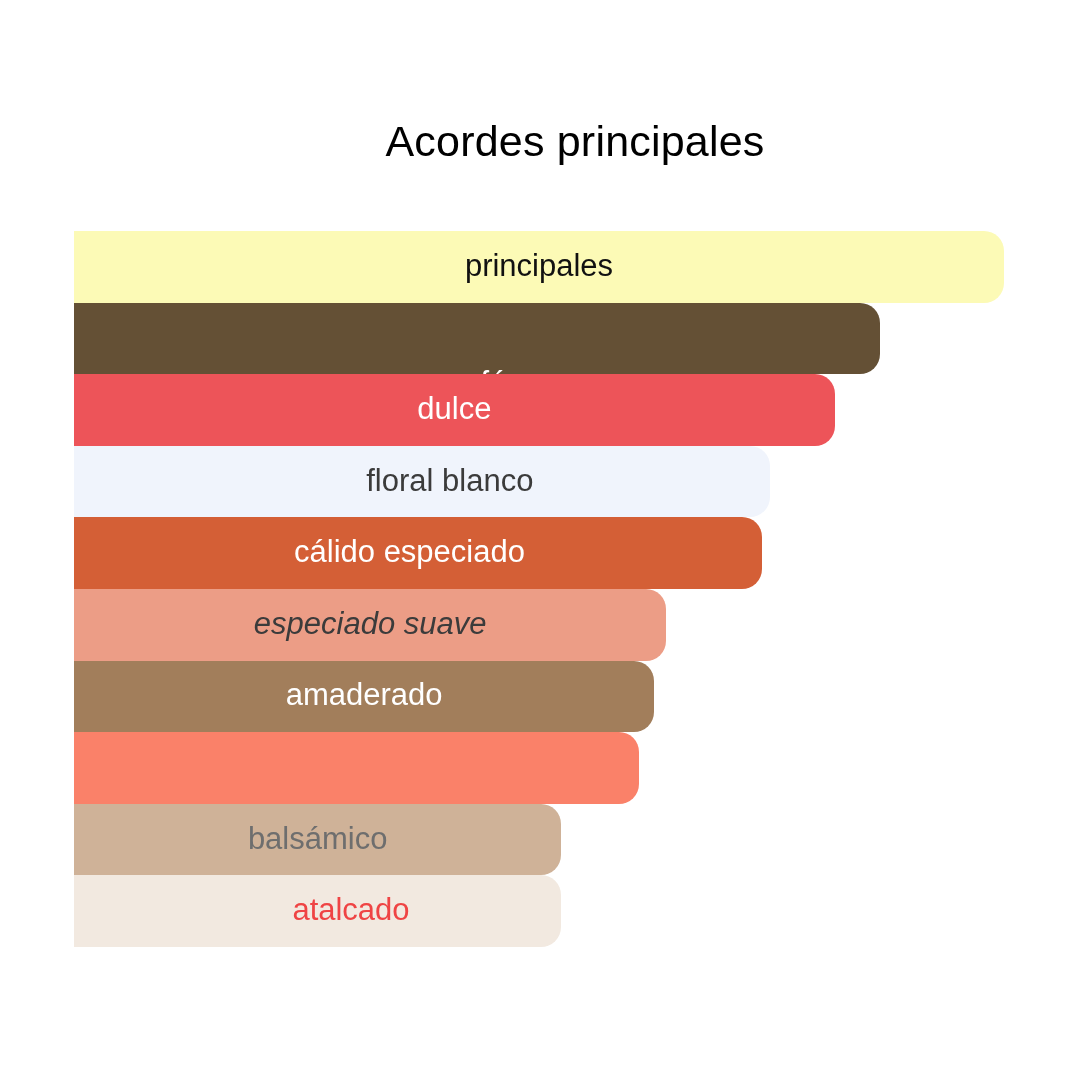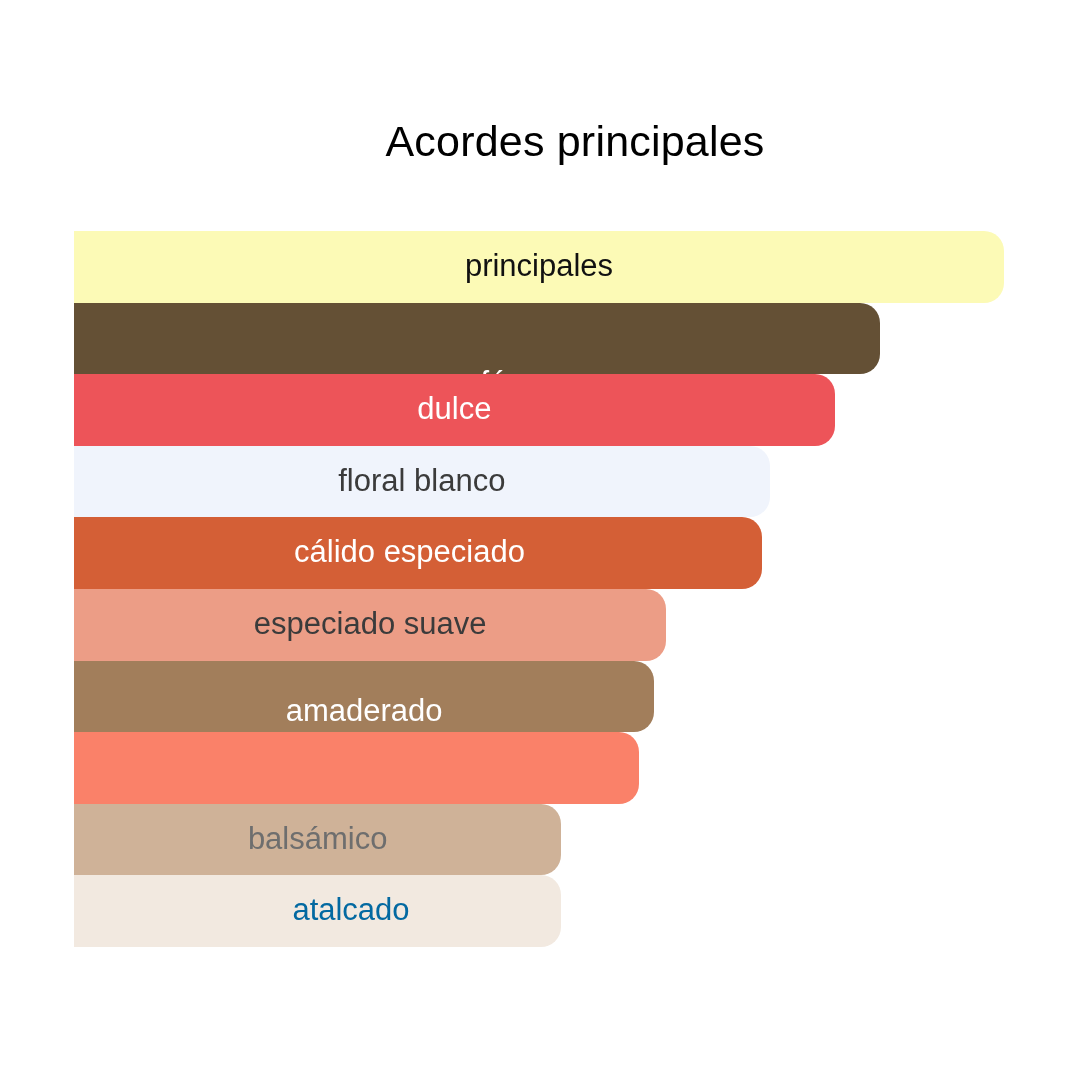--- a/index.html
+++ b/index.html
@@ -83,40 +83,40 @@
       <div class="bar-row">
         <div class="bar-fill" style="width: 806.31px; background: rgb(100, 80, 53);"></div>
         <div class="bar-label" style="width: 806.31px; color: rgb(255, 255, 255); margin-top: 46px;">café</div>
       </div>
       <div class="bar-row">
         <div class="bar-fill" style="width: 760.74px; background: rgb(237, 84, 89);"></div>
         <div class="bar-label" style="width: 760.74px; color: rgb(255, 255, 255); border-radius: 16px;">dulce</div>
       </div>
       <div class="bar-row">
         <div class="bar-fill" style="width: 695.64px; background: rgb(240, 244, 252);"></div>
-        <div class="bar-label" style="width: 695.64px; color: rgb(59, 59, 59);">floral blanco</div>
+        <div class="bar-label" style="width: 695.64px; color: rgb(59, 59, 59); margin-left: 28px;">floral blanco</div>
       </div>
       <div class="bar-row">
         <div class="bar-fill" style="width: 688.2px; background: rgb(212, 95, 54);"></div>
         <div class="bar-label" style="width: 671px; color: rgb(255, 255, 255);">cálido especiado</div>
       </div>
       <div class="bar-row">
         <div class="bar-fill" style="width: 592.41px; background: rgb(236, 157, 134);"></div>
-        <div class="bar-label" style="width: 592.41px; color: rgb(59, 59, 59);">especiado suave</div>
+        <div class="bar-label" style="width: 592.41px; color: rgb(59, 59, 59); font-style: italic;">especiado suave</div>
       </div>
       <div class="bar-row">
         <div class="bar-fill" style="width: 580.32px; background: rgb(162, 126, 91);"></div>
-        <div class="bar-label" style="width: 580.32px; color: rgb(255, 255, 255); margin-top: 16px;">amaderado</div>
+        <div class="bar-label" style="width: 580.32px; color: rgb(255, 255, 255);">amaderado</div>
       </div>
       <div class="bar-row">
         <div class="bar-fill" style="width: 564.51px; background: rgb(250, 129, 105);"></div>
       </div>
       <div class="bar-row">
         <div class="bar-fill" style="width: 487.32px; background: rgb(207, 178, 152);"></div>
         <div class="bar-label" style="width: 487.32px; color: rgb(110, 110, 110); border-radius: 9px;">balsámico</div>
       </div>
       <div class="bar-row">
         <div class="bar-fill" style="width: 487.32px; background: rgb(242, 233, 224);"></div>
-        <div class="bar-label" style="width: 554px; color: #0369a1;">atalcado</div>
+        <div class="bar-label" style="width: 554px; color: #ef4444;">atalcado</div>
       </div>
     </div>
 
 </div>
 
 </body></html>

